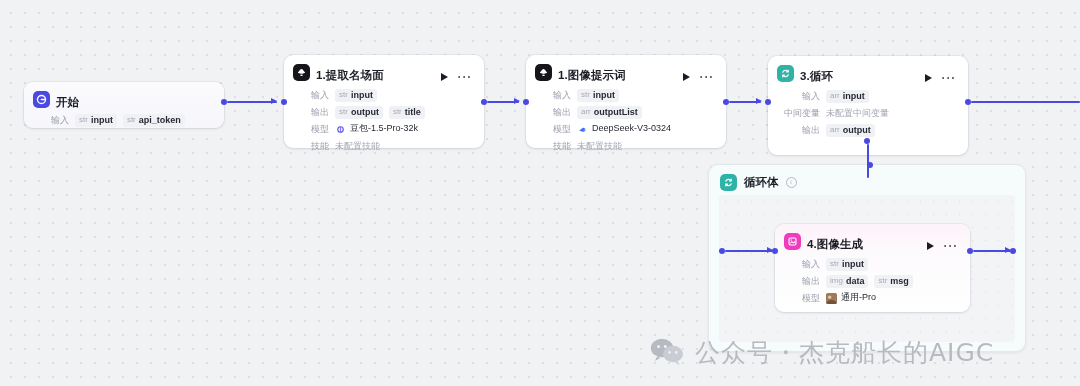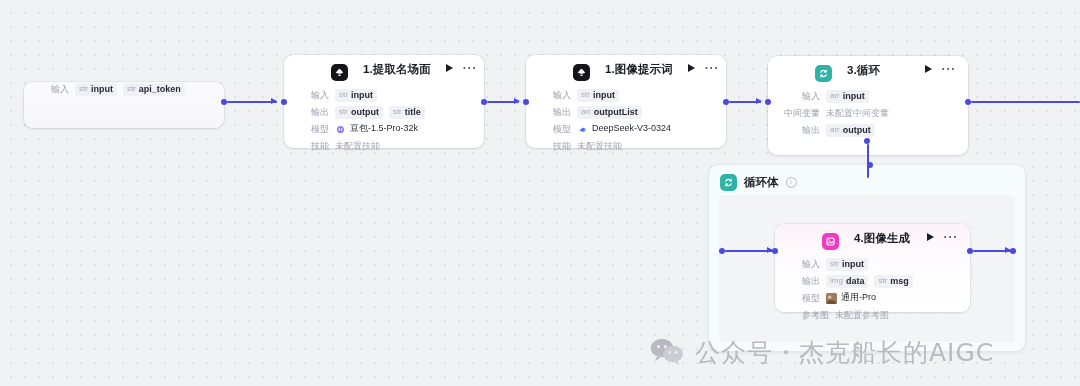--- a/index.html
+++ b/index.html
@@ -23,24 +23,23 @@
   
   .node {
     position: absolute;
     background: #ffffff;
     border-radius: 9px;
     box-shadow: 0 1px 3px rgba(20,24,40,.10), 0 0 0 1px rgba(24,28,48,.045);
     box-sizing: border-box;
   }
   .node-head {
     display: flex;
-    align-items: flex-start;
+    align-items: flex-end;
     padding: 9px 10px 7px 9px;
-    gap: 15px;
-    margin-left: 38px;
+    gap: 6px;
   }
   .node-title {
     font-size: 11.5px;
     font-weight: bold;
     color: #1b1d26;
     letter-spacing: .1px;
     white-space: nowrap;
     flex: 1;
     line-height: 1;
   }
@@ -226,20 +225,29 @@
     font-family: "DejaVu Sans", sans-serif;
     white-space: nowrap;
   }
 </style>
 </head>
 <body>
 
 <div id="canvas">
 
   <div class="node start-node" style="left:24px; top:82px; width:200px; height:46px;">
+    <div class="node-head" style="padding-bottom:5px;">
+      <span class="sq" style="background:#4b4ae0;">
+        <svg width="11" height="11" viewBox="0 0 12 12">
+            <circle cx="6" cy="6" r="4.4" fill="none" stroke="#fff" stroke-width="1.5"></circle>
+            <rect x="5.2" y="5.2" width="5" height="1.6" fill="#fff"></rect>
+          </svg>
+      </span>
+      <span class="node-title">开始</span>
+    </div>
     <div class="node-body">
       <div class="row">
         <span class="rlabel">输入</span>
         <span class="chip">
           <span class="ty">str</span>
           <span>input</span>
         </span>
         <span class="chip">
           <span class="ty">str</span>
           <span>api_token</span>
@@ -441,24 +449,20 @@
             <span class="mico" style="background:#8b6a4e; overflow:hidden;">
               <svg width="11" height="11" viewBox="0 0 12 12">
                   <rect width="12" height="12" fill="#a07a58"></rect>
                   <circle cx="4" cy="4.5" r="1.8" fill="#e3c7a8"></circle>
                   <path d="M0 12c1-3.2 3-4.4 6-4.4S11 8.8 12 12z" fill="#6f523a"></path>
                 </svg>
             </span>
             <span class="plain">通用-Pro</span>
           </span>
         </div>
-        <div class="row">
-          <span class="rlabel">参考图</span>
-          <span class="muted">未配置参考图</span>
-        </div>
       </div>
     </div>
 
     <div class="port" style="left:10px; top:83px;"></div>
     <div class="edge-h" style="left:16px; top:85px; width:48px;"></div>
     <div class="arrow" style="left:58px; top:82px;"></div>
     <div class="port" style="left:63px; top:83px;"></div>
     <div class="port" style="left:258px; top:83px;"></div>
     <div class="edge-h" style="left:264px; top:85px; width:38px;"></div>
     <div class="arrow" style="left:296px; top:82px;"></div>

